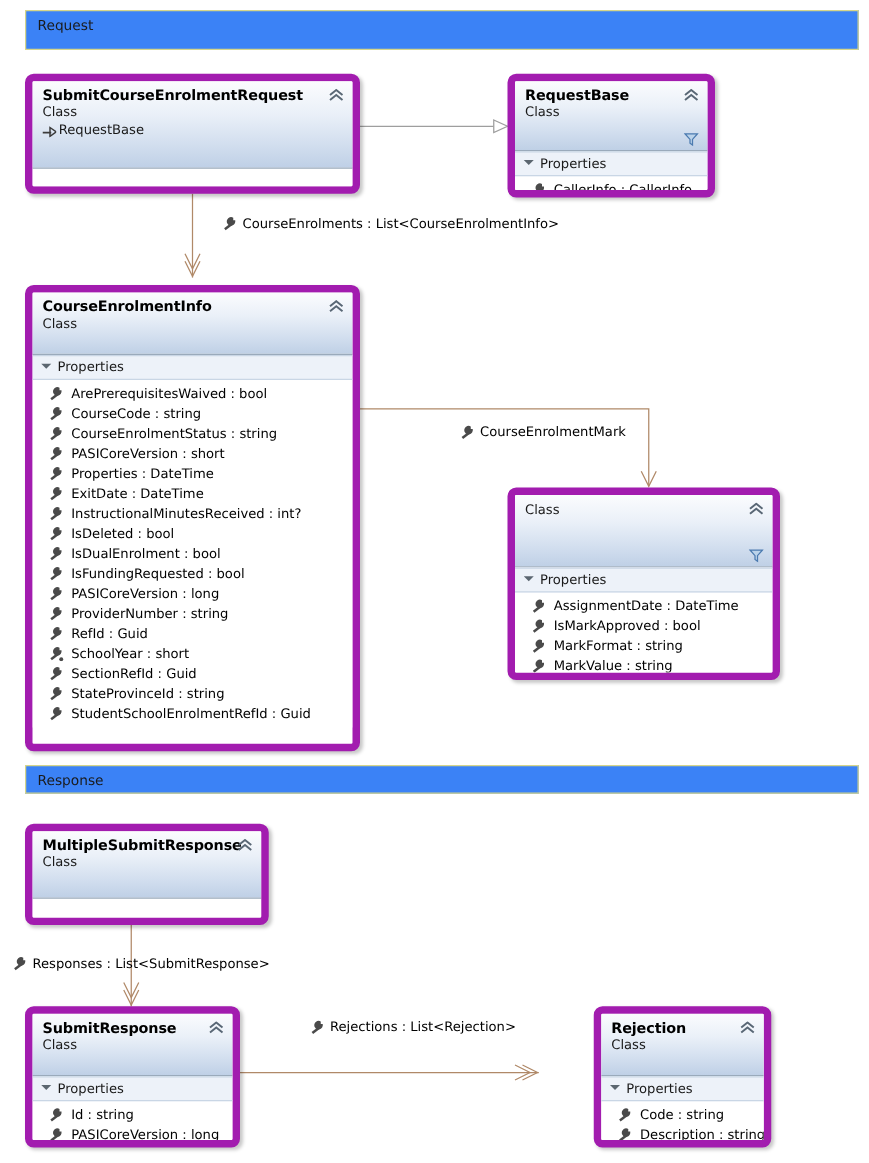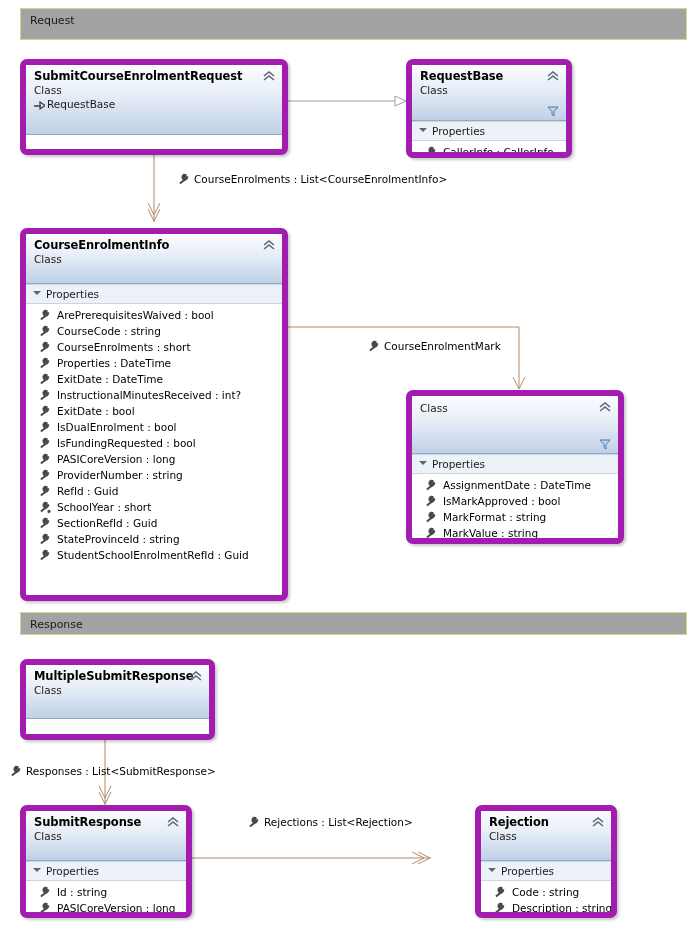--- a/index.html
+++ b/index.html
@@ -13,21 +13,21 @@
     position: relative;
     font-family: "DejaVu Sans", "Liberation Sans", sans-serif;
     font-size: 11px;
     color: #000000;
     overflow: hidden;
   }
 
   
   .banner {
     position: absolute;
-    background: #a3a3a3;
+    background: #3b82f6;
     border: 1px solid #D5D58A;
     box-sizing: border-box;
     padding: 5px 9px;
     font-size: 11px;
     color: #1a1a1a;
   }
 
   
   .clsbox {
     position: absolute;
@@ -263,37 +263,41 @@
           <path d="M8.6 1.2 A3.4 3.4 0 1 0 10.2 4.6 L10.2 3.2 L8.6 3.2 L8.6 1.6 Z" fill="#4A4A4A"></path>
           <rect x="1.2" y="7.4" width="6.6" height="2.0" fill="#4A4A4A" transform="rotate(-38 4.5 8.4)"></rect>
         </svg><span>ArePrerequisitesWaived : bool</span></div>
     <div class="member"><svg class="wicon" viewBox="0 0 12 12">
           <path d="M8.6 1.2 A3.4 3.4 0 1 0 10.2 4.6 L10.2 3.2 L8.6 3.2 L8.6 1.6 Z" fill="#4A4A4A"></path>
           <rect x="1.2" y="7.4" width="6.6" height="2.0" fill="#4A4A4A" transform="rotate(-38 4.5 8.4)"></rect>
         </svg><span>CourseCode : string</span></div>
     <div class="member"><svg class="wicon" viewBox="0 0 12 12">
           <path d="M8.6 1.2 A3.4 3.4 0 1 0 10.2 4.6 L10.2 3.2 L8.6 3.2 L8.6 1.6 Z" fill="#4A4A4A"></path>
           <rect x="1.2" y="7.4" width="6.6" height="2.0" fill="#4A4A4A" transform="rotate(-38 4.5 8.4)"></rect>
-        </svg><span>CourseEnrolments : short</span></div>
+        </svg><span>CourseEnrolmentStatus : string</span></div>
+    <div class="member"><svg class="wicon" viewBox="0 0 12 12">
+          <path d="M8.6 1.2 A3.4 3.4 0 1 0 10.2 4.6 L10.2 3.2 L8.6 3.2 L8.6 1.6 Z" fill="#4A4A4A"></path>
+          <rect x="1.2" y="7.4" width="6.6" height="2.0" fill="#4A4A4A" transform="rotate(-38 4.5 8.4)"></rect>
+        </svg><span>PASICoreVersion : short</span></div>
     <div class="member"><svg class="wicon" viewBox="0 0 12 12">
           <path d="M8.6 1.2 A3.4 3.4 0 1 0 10.2 4.6 L10.2 3.2 L8.6 3.2 L8.6 1.6 Z" fill="#4A4A4A"></path>
           <rect x="1.2" y="7.4" width="6.6" height="2.0" fill="#4A4A4A" transform="rotate(-38 4.5 8.4)"></rect>
         </svg><span>Properties : DateTime</span></div>
     <div class="member"><svg class="wicon" viewBox="0 0 12 12">
           <path d="M8.6 1.2 A3.4 3.4 0 1 0 10.2 4.6 L10.2 3.2 L8.6 3.2 L8.6 1.6 Z" fill="#4A4A4A"></path>
           <rect x="1.2" y="7.4" width="6.6" height="2.0" fill="#4A4A4A" transform="rotate(-38 4.5 8.4)"></rect>
         </svg><span>ExitDate : DateTime</span></div>
     <div class="member"><svg class="wicon" viewBox="0 0 12 12">
           <path d="M8.6 1.2 A3.4 3.4 0 1 0 10.2 4.6 L10.2 3.2 L8.6 3.2 L8.6 1.6 Z" fill="#4A4A4A"></path>
           <rect x="1.2" y="7.4" width="6.6" height="2.0" fill="#4A4A4A" transform="rotate(-38 4.5 8.4)"></rect>
         </svg><span>InstructionalMinutesReceived : int?</span></div>
     <div class="member"><svg class="wicon" viewBox="0 0 12 12">
           <path d="M8.6 1.2 A3.4 3.4 0 1 0 10.2 4.6 L10.2 3.2 L8.6 3.2 L8.6 1.6 Z" fill="#4A4A4A"></path>
           <rect x="1.2" y="7.4" width="6.6" height="2.0" fill="#4A4A4A" transform="rotate(-38 4.5 8.4)"></rect>
-        </svg><span>ExitDate : bool</span></div>
+        </svg><span>IsDeleted : bool</span></div>
     <div class="member"><svg class="wicon" viewBox="0 0 12 12">
           <path d="M8.6 1.2 A3.4 3.4 0 1 0 10.2 4.6 L10.2 3.2 L8.6 3.2 L8.6 1.6 Z" fill="#4A4A4A"></path>
           <rect x="1.2" y="7.4" width="6.6" height="2.0" fill="#4A4A4A" transform="rotate(-38 4.5 8.4)"></rect>
         </svg><span>IsDualEnrolment : bool</span></div>
     <div class="member"><svg class="wicon" viewBox="0 0 12 12">
           <path d="M8.6 1.2 A3.4 3.4 0 1 0 10.2 4.6 L10.2 3.2 L8.6 3.2 L8.6 1.6 Z" fill="#4A4A4A"></path>
           <rect x="1.2" y="7.4" width="6.6" height="2.0" fill="#4A4A4A" transform="rotate(-38 4.5 8.4)"></rect>
         </svg><span>IsFundingRequested : bool</span></div>
     <div class="member"><svg class="wicon" viewBox="0 0 12 12">
           <path d="M8.6 1.2 A3.4 3.4 0 1 0 10.2 4.6 L10.2 3.2 L8.6 3.2 L8.6 1.6 Z" fill="#4A4A4A"></path>

